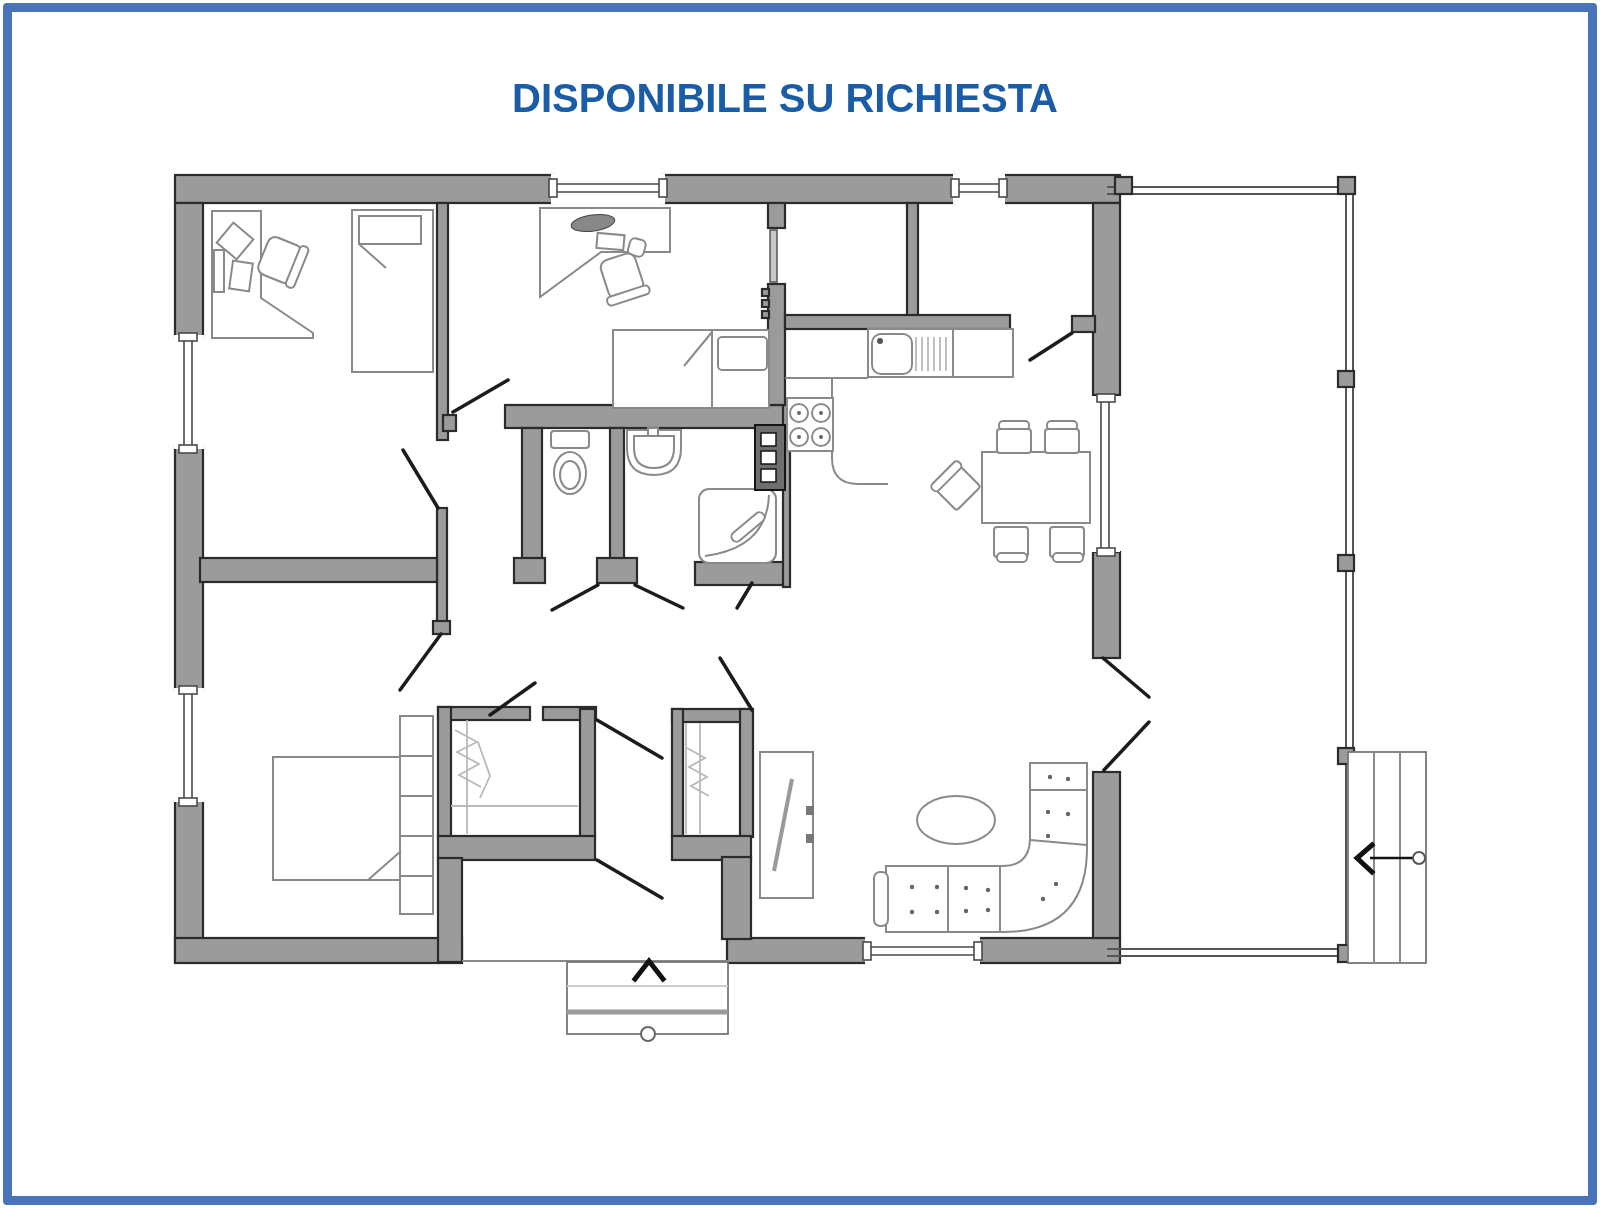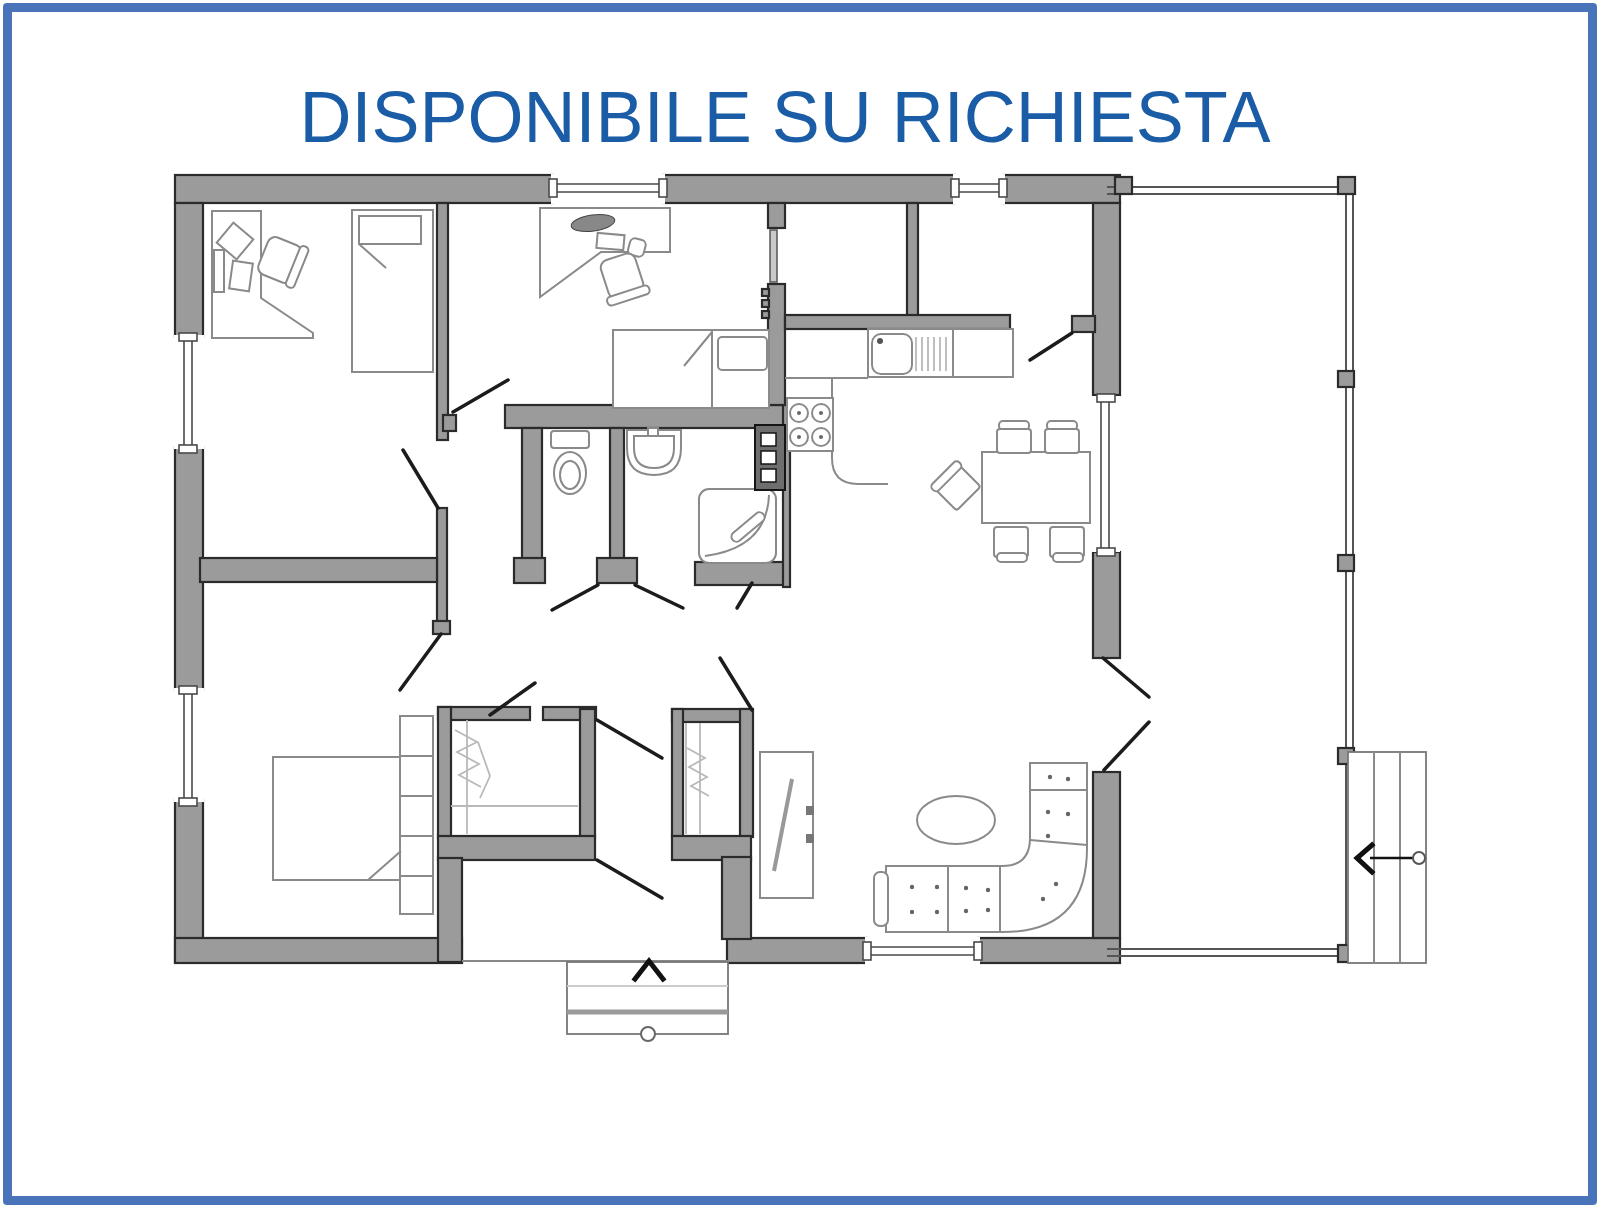--- a/index.html
+++ b/index.html
@@ -1,21 +1,21 @@
 <!DOCTYPE html>
 <html style="--border-blue: #4a74b9; --title-blue: #1a5ca6; --wall-fill: #9b9b9b; --wall-line: #2b2b2b; --furn-line: #8a8a8a; --door-line: #1c1c1c; --porch-line: #555555;"><head>
 <meta charset="utf-8">
 <style>
   html,body{margin:0;padding:0;background:#fff;}
   body{width:1600px;height:1208px;position:relative;overflow:hidden;
        font-family:"Liberation Sans", sans-serif;}
   .page-border{position:absolute;left:3px;top:3px;right:3px;bottom:3px;
        border:9px solid var(--border-blue,#4a74b9);border-radius:4px;}
   .title{position:absolute;top:76px;left:0;width:1570px;text-align:center;
-       font-size:72px;font-weight:normal;letter-spacing:0px;
+       font-size:40px;font-weight:bold;letter-spacing:0px;
        color:var(--title-blue,#1a5ca6);}
   svg{position:absolute;left:0;top:0;}
   .wall{fill:var(--wall-fill,#9b9b9b);stroke:var(--wall-line,#2b2b2b);stroke-width:2.2;}
   .dark{fill:#6e6e6e;stroke:#151515;stroke-width:2;}
   .cell{fill:#ffffff;stroke:#151515;stroke-width:1.5;}
   .furn{fill:#ffffff;stroke:var(--furn-line,#8a8a8a);stroke-width:2;}
   .furnl{fill:none;stroke:var(--furn-line,#8a8a8a);stroke-width:2;}
   .soft{fill:none;stroke:#b9b9b9;stroke-width:1.8;}
   .door{fill:none;stroke:var(--door-line,#1c1c1c);stroke-width:3.5;stroke-linecap:round;}
   .win{fill:#ffffff;stroke:#4a4a4a;stroke-width:1.6;}

